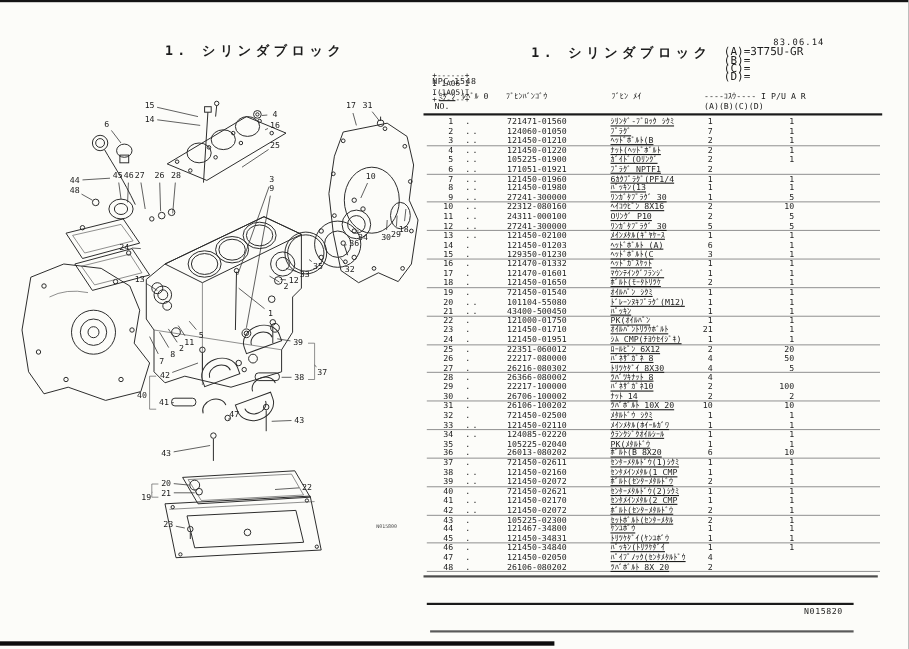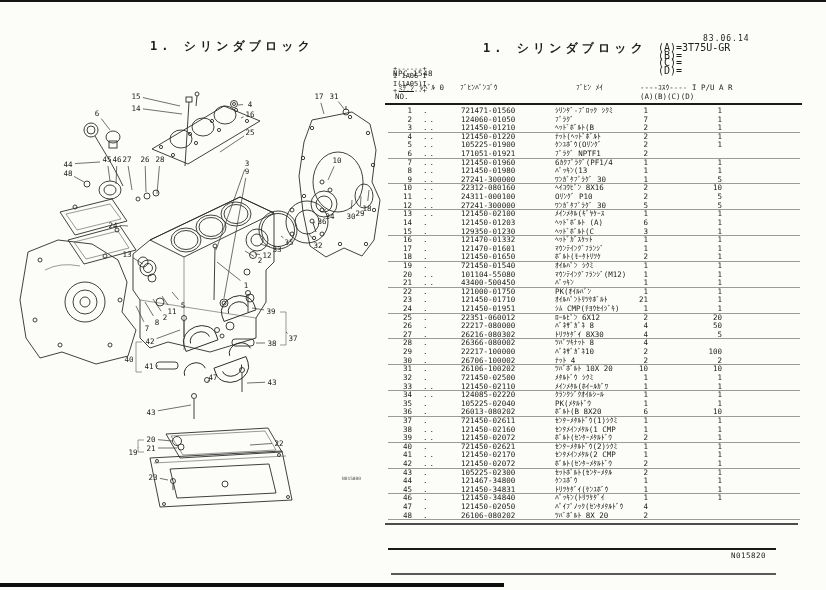--- a/index.html
+++ b/index.html
@@ -25,21 +25,21 @@
   .ch{position:absolute;white-space:nowrap;}
   .head-rule{left:385px;top:103px;width:417px;height:2px;background:#1a1a1a;}
   
   .rows{left:388px;top:107px;width:412px;font-size:7.5px;}
   .prow{display:grid;grid-template-columns:24px 49px 94px 71px 22px 74px;
         height:8.62px;line-height:8.6px;box-sizing:border-box;white-space:nowrap;}
   .prow.sep{border-bottom:1px solid #9a9a9a;}
   .c-no{text-align:right;}
   .c-lv{padding-left:11px;letter-spacing:2px;}
   .c-pn{overflow:visible;}
-  .c-nm{overflow:visible;}
+  .c-nm{overflow:visible;text-decoration:underline;}
   .c-qty{text-align:right;}
   .c-pu{text-align:right;}
   
   .rule-a{left:385px;top:523px;width:413px;height:2px;background:#4c4c4c;}
   .rule-b{left:388px;top:548px;width:388px;height:2px;background:#1a1a1a;}
   .rule-c{left:391px;top:573px;width:385px;height:1.5px;background:#5a5a5a;}
   .scan-label{left:731px;top:551px;font-size:7.5px;letter-spacing:0.5px;}
   
   #diagram-svg{position:absolute;left:0;top:0;}
   #diagram-svg .ln{stroke:#2b2b2b;stroke-width:0.9;fill:none;}
@@ -349,21 +349,21 @@
     <div>(A)=3T75U-GR</div>
     <div>(B)=</div>
     <div>(C)=</div>
     <div>(D)=</div>
   </div>
 
   <div class="abs col-head">
     <span class="ch" style="left:11px;top:0;text-decoration:underline;">ﾐﾀﾞｼ</span>
     <span class="ch" style="left:32px;top:0;">ﾚﾍﾞﾙ 0</span>
     <span class="ch" style="left:72px;top:0;">ﾌﾞﾋﾝﾊﾞﾝｺﾞｳ</span>
-    <span class="ch" style="left:168px;top:0;margin-left:20px;">ﾌﾞﾋﾝ ﾒｲ</span>
+    <span class="ch" style="left:168px;top:0;">ﾌﾞﾋﾝ ﾒｲ</span>
     <span class="ch" style="left:252px;top:0;">----ｺｽｳ---- I P/U A R</span>
     <span class="ch" style="left:7px;top:9px;">NO.</span>
     <span class="ch" style="left:252px;top:9px;text-align:center;">(A)(B)(C)(D)</span>
   </div>
   <div class="abs head-rule"></div>
 
   <div class="abs rows">
       <div class="prow">
         <span class="c-no">1</span>
         <span class="c-lv">.</span>
@@ -393,21 +393,21 @@
         <span class="c-lv">..</span>
         <span class="c-pn">121450-01220</span>
         <span class="c-nm">ﾅｯﾄ(ﾍｯﾄﾞﾎﾞﾙﾄ</span>
         <span class="c-qty">2</span>
         <span class="c-pu">1</span>
       </div>
       <div class="prow">
         <span class="c-no">5</span>
         <span class="c-lv">..</span>
         <span class="c-pn">105225-01900</span>
-        <span class="c-nm">ｹﾝﾕﾎﾞｳ(Oﾘﾝｸﾞ</span>
+        <span class="c-nm">ｶﾞｲﾄﾞ(Oﾘﾝｸﾞ</span>
         <span class="c-qty">2</span>
         <span class="c-pu">1</span>
       </div>
       <div class="prow sep">
         <span class="c-no">6</span>
         <span class="c-lv">..</span>
         <span class="c-pn">171051-01921</span>
         <span class="c-nm">ﾌﾟﾗｸﾞ NPTF1</span>
         <span class="c-qty">2</span>
         <span class="c-pu"></span>
@@ -513,21 +513,21 @@
         <span class="c-lv">.</span>
         <span class="c-pn">721450-01540</span>
         <span class="c-nm">ｵｲﾙﾊﾟﾝ ｼｸﾐ</span>
         <span class="c-qty">1</span>
         <span class="c-pu">1</span>
       </div>
       <div class="prow">
         <span class="c-no">20</span>
         <span class="c-lv">..</span>
         <span class="c-pn">101104-55080</span>
-        <span class="c-nm">ﾏｳﾝﾃｲﾝｸﾞﾌﾗﾝｼﾞ(M12)</span>
+        <span class="c-nm">ﾄﾞﾚｰﾝﾇｷﾌﾟﾗｸﾞ(M12)</span>
         <span class="c-qty">1</span>
         <span class="c-pu">1</span>
       </div>
       <div class="prow sep">
         <span class="c-no">21</span>
         <span class="c-lv">..</span>
         <span class="c-pn">43400-500450</span>
         <span class="c-nm">ﾊﾟｯｷﾝ</span>
         <span class="c-qty">1</span>
         <span class="c-pu">1</span>
@@ -593,21 +593,21 @@
         <span class="c-lv">.</span>
         <span class="c-pn">22217-100000</span>
         <span class="c-nm">ﾊﾞﾈｻﾞｶﾞﾈ10</span>
         <span class="c-qty">2</span>
         <span class="c-pu">100</span>
       </div>
       <div class="prow sep">
         <span class="c-no">30</span>
         <span class="c-lv">.</span>
         <span class="c-pn">26706-100002</span>
-        <span class="c-nm">ﾅｯﾄ 4</span>
+        <span class="c-nm">ﾅｯﾄ 14</span>
         <span class="c-qty">2</span>
         <span class="c-pu">2</span>
       </div>
       <div class="prow">
         <span class="c-no">31</span>
         <span class="c-lv">.</span>
         <span class="c-pn">26106-100202</span>
         <span class="c-nm">ﾂﾊﾞﾎﾞﾙﾄ 10X 20</span>
         <span class="c-qty">10</span>
         <span class="c-pu">10</span>

